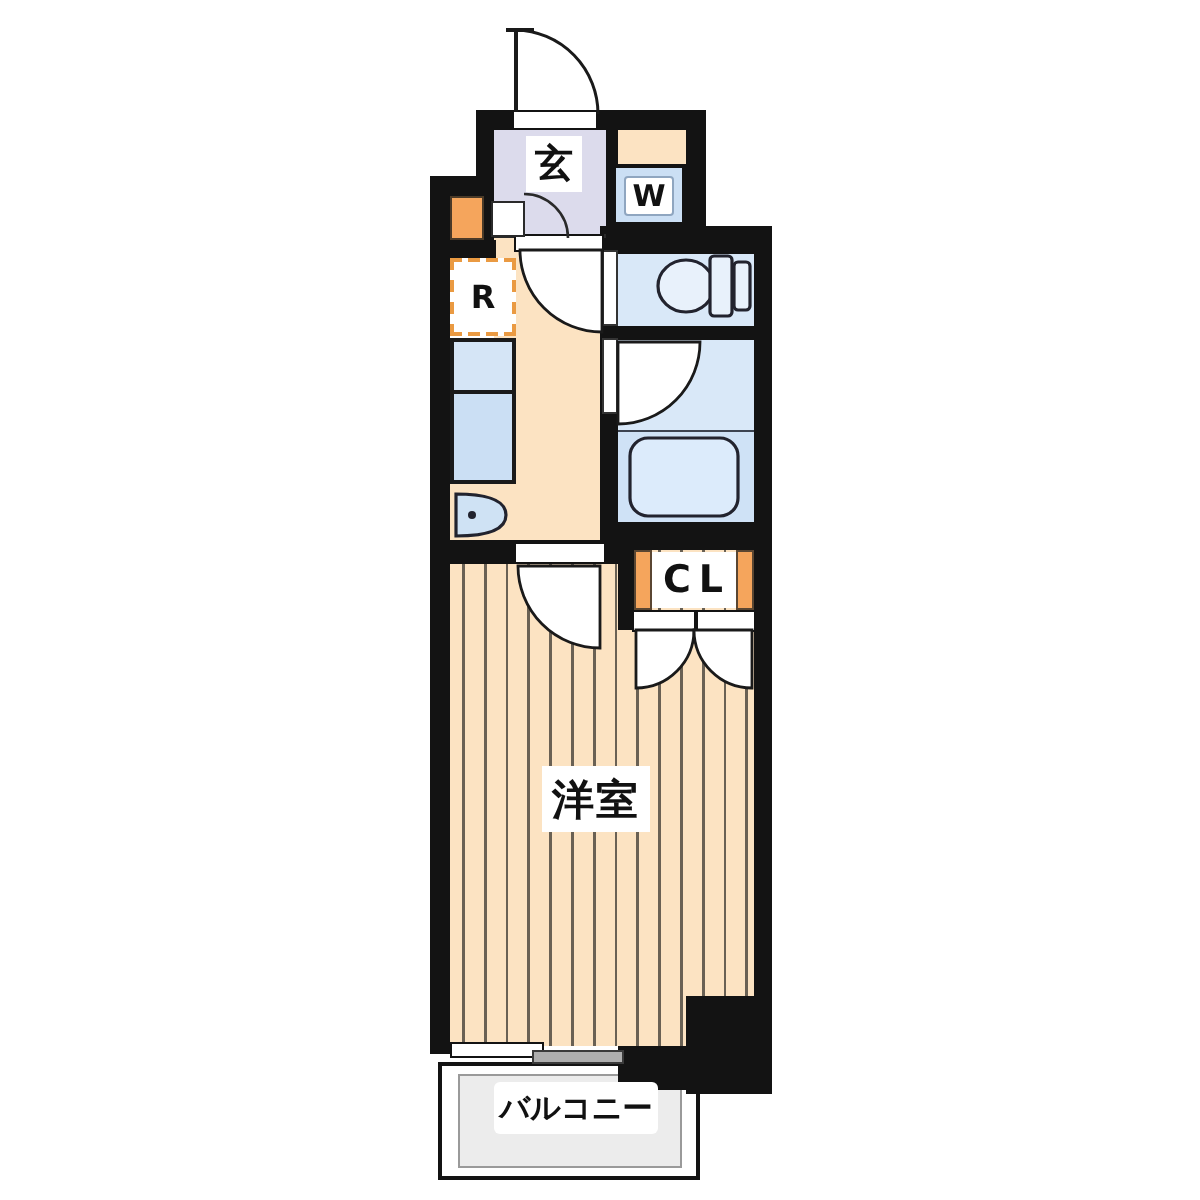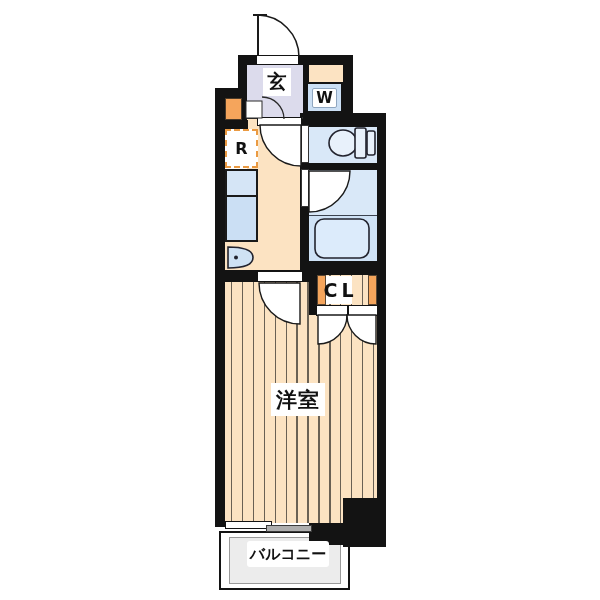--- a/index.html
+++ b/index.html
@@ -135,17 +135,17 @@
   <div class="abs boxed counter" style="left:225px;top:169px;width:33px;height:73px;">
     <div class="counter-top"></div>
   </div>
   <div class="abs boxed clstrip" style="left:317px;top:275px;width:9px;height:30px;z-index:5;"></div>
   <div class="abs boxed clstrip" style="left:368px;top:275px;width:9px;height:30px;z-index:5;"></div>
 
   <div class="abs boxed pane1" style="left:225px;top:521px;width:47px;height:8px;"></div>
   <div class="abs boxed pane2" style="left:266px;top:525px;width:46px;height:7px;"></div>
 
   <div class="abs lbl" style="left:263px;top:68px;width:28px;height:28px;font-size:19px;font-weight:600;">玄</div>
-  <div class="abs lbl" style="left:326px;top:276px;width:26px;height:28px;font-size:19px;font-weight:700;letter-spacing:4px;padding-left:3px;">CL</div>
+  <div class="abs lbl" style="left:326px;top:276px;width:42px;height:28px;font-size:19px;font-weight:700;letter-spacing:4px;padding-left:3px;">CL</div>
   <div class="abs lbl" style="left:271px;top:383px;width:54px;height:33px;font-size:21px;font-weight:600;letter-spacing:1px;">洋室</div>
   <div class="abs lbl" style="left:247px;top:541px;width:82px;height:26px;font-size:15px;font-weight:600;border-radius:3px;">バルコニー</div>
 
 </div>
 
 </body></html>

